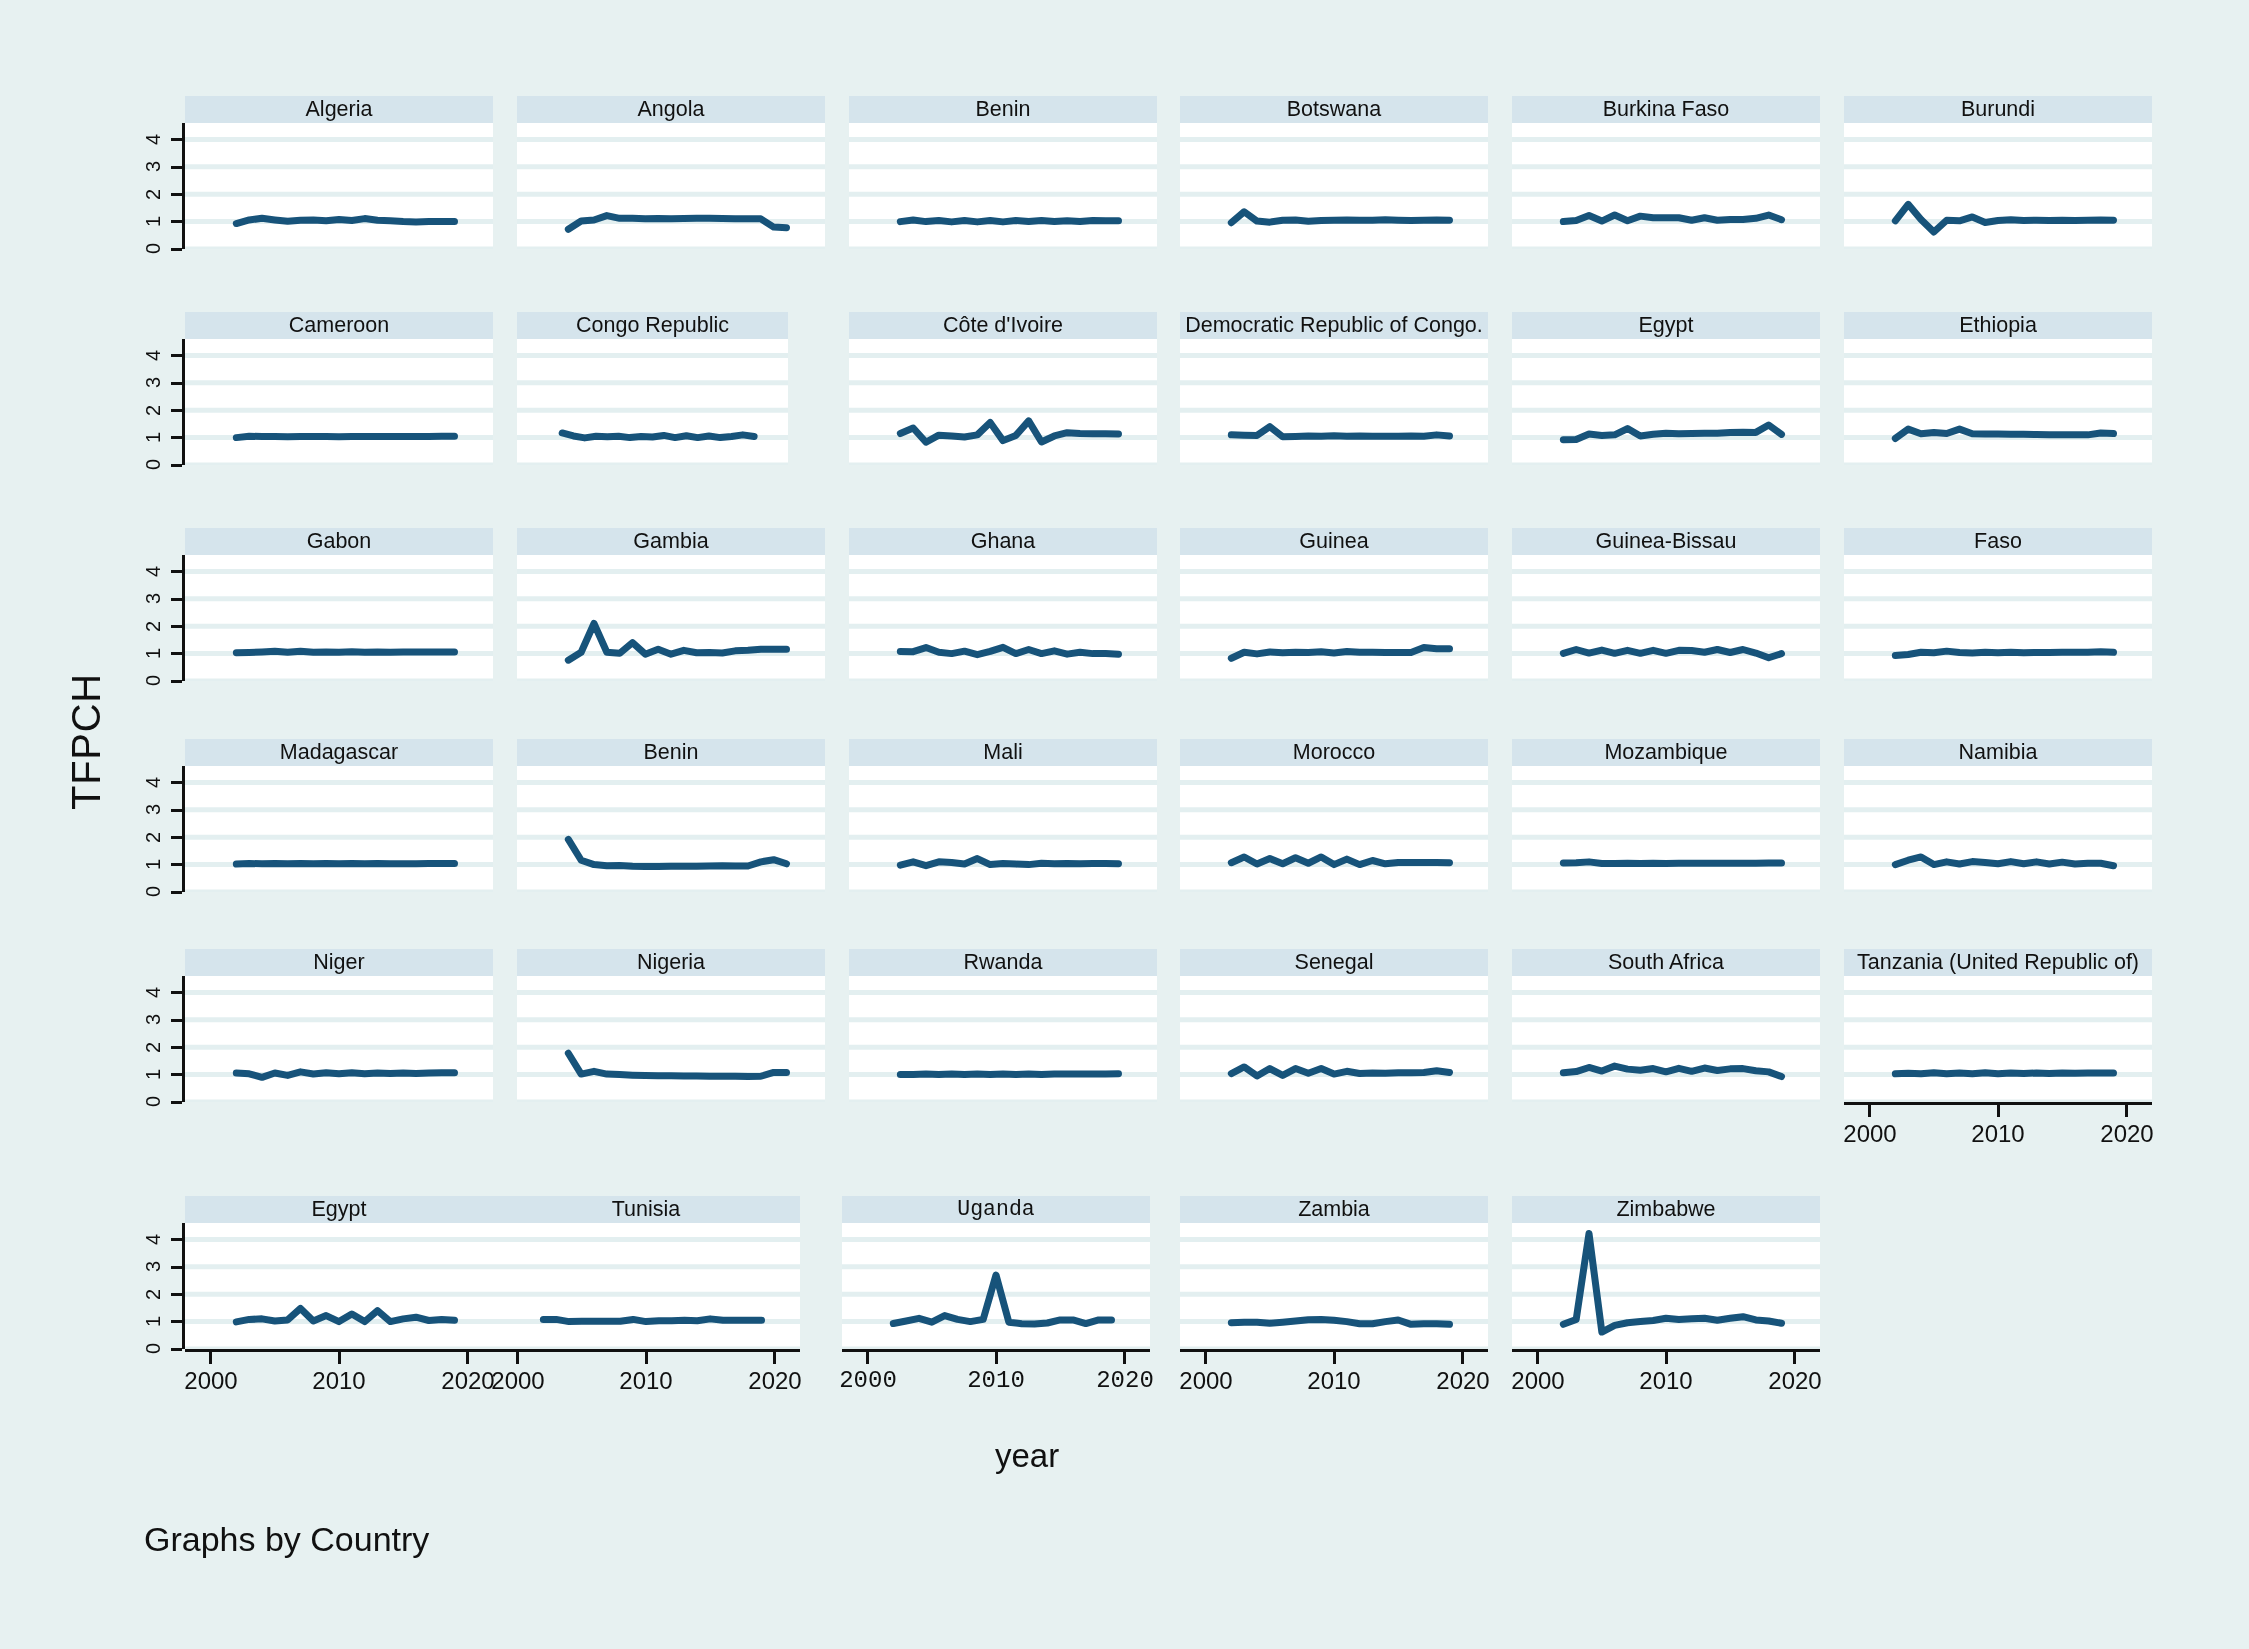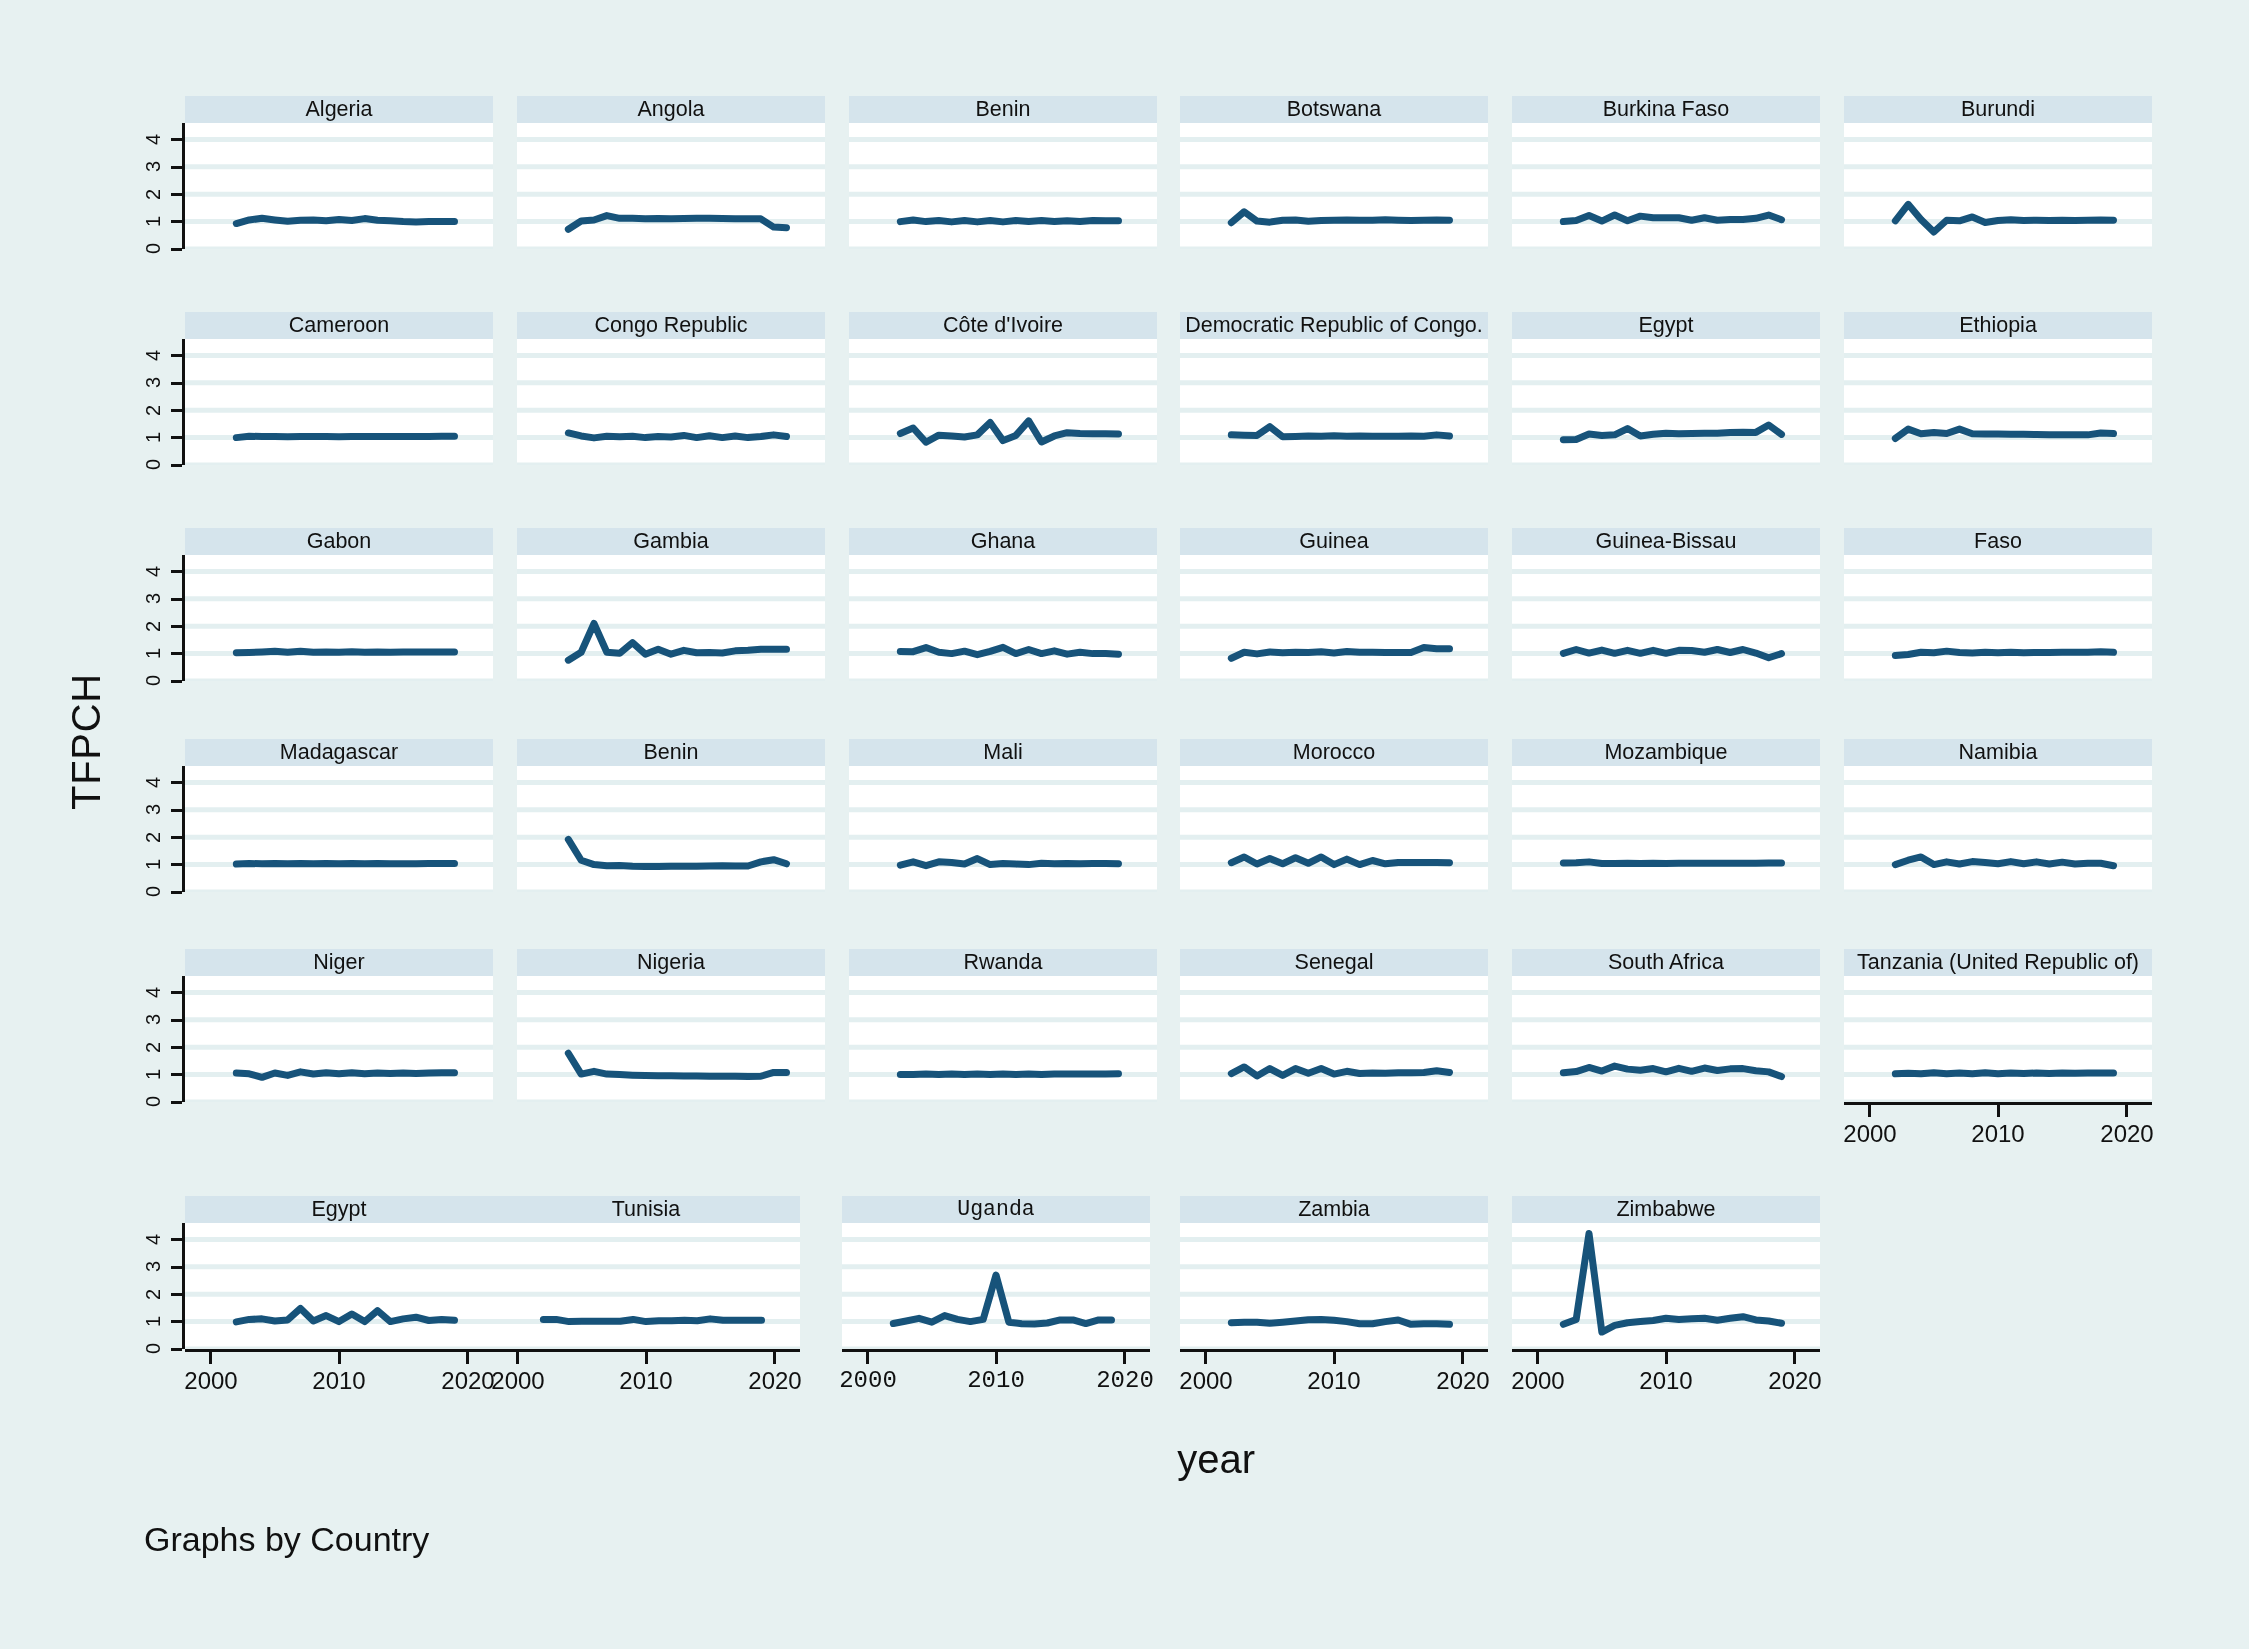--- a/index.html
+++ b/index.html
@@ -30,22 +30,22 @@
   }
   #ytitle span {
     transform: rotate(-90deg);
     white-space: nowrap;
     letter-spacing: 0.7px;
   }
   #xtitle {
     position: absolute;
     left: 995px; top: 1437px;
     width: 260px;
-    text-align: right;
-    font-size: 40px; color: #111;
+    text-align: left;
+    font-size: 33px; color: #111;
   }
   #footer {
     position: absolute;
     left: 144px; top: 1520px;
     font-size: 34px; color: #111;
     white-space: nowrap;
   }
 
   
   .panel { position: absolute; }
@@ -279,21 +279,21 @@
           <div class="ytick" style="top: 97px;"></div>
           <div class="ylabel" style="top: 87px;"><span>1</span></div>
           <div class="ytick" style="top: 70px;"></div>
           <div class="ylabel" style="top: 60px;"><span>2</span></div>
           <div class="ytick" style="top: 43px;"></div>
           <div class="ylabel" style="top: 32px;"><span>3</span></div>
           <div class="ytick" style="top: 15px;"></div>
           <div class="ylabel" style="top: 4.7px;"><span>4</span></div>
         </div>
       </div>
-      <div class="panel" style="left: 517px; top: 312px; width: 308px; height: 153px;">
+      <div class="panel" style="left: 517px; top: 312px; width: 271px; height: 153px;">
         <div class="panel-title">Congo Republic</div>
         <div class="plotwrap" style="height: 126px;">
           <div class="plotarea">
             <svg viewBox="0 0 1000 400" preserveAspectRatio="none">
               <line x1="0" x2="1000" y1="400" y2="400" stroke="#e3eff0" stroke-width="5" vector-effect="non-scaling-stroke"></line>
               <line x1="0" x2="1000" y1="313.04347826086956" y2="313.04347826086956" stroke="#e3eff0" stroke-width="5" vector-effect="non-scaling-stroke"></line>
               <line x1="0" x2="1000" y1="226.08695652173913" y2="226.08695652173913" stroke="#e3eff0" stroke-width="5" vector-effect="non-scaling-stroke"></line>
               <line x1="0" x2="1000" y1="139.1304347826087" y2="139.1304347826087" stroke="#e3eff0" stroke-width="5" vector-effect="non-scaling-stroke"></line>
               <line x1="0" x2="1000" y1="52.17391304347825" y2="52.17391304347825" stroke="#e3eff0" stroke-width="5" vector-effect="non-scaling-stroke"></line>
               <path d="M166.67 298.26 L208.33 307.83 L250.00 313.91 L291.67 308.70 L333.33 310.43 L375.00 308.70 L416.67 313.04 L458.33 309.57 L500.00 311.30 L541.67 306.09 L583.33 313.04 L625.00 306.96 L666.67 313.04 L708.33 307.83 L750.00 313.04 L791.67 309.57 L833.33 304.35 L875.00 309.57" fill="none" stroke="#17537a" stroke-width="7" stroke-linejoin="round" stroke-linecap="round" vector-effect="non-scaling-stroke"></path>

